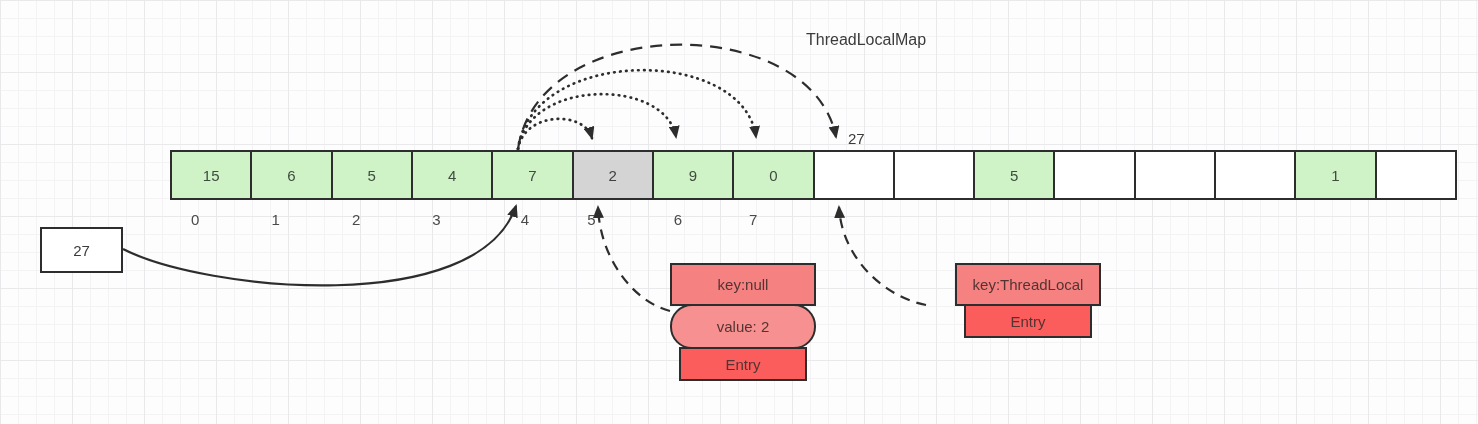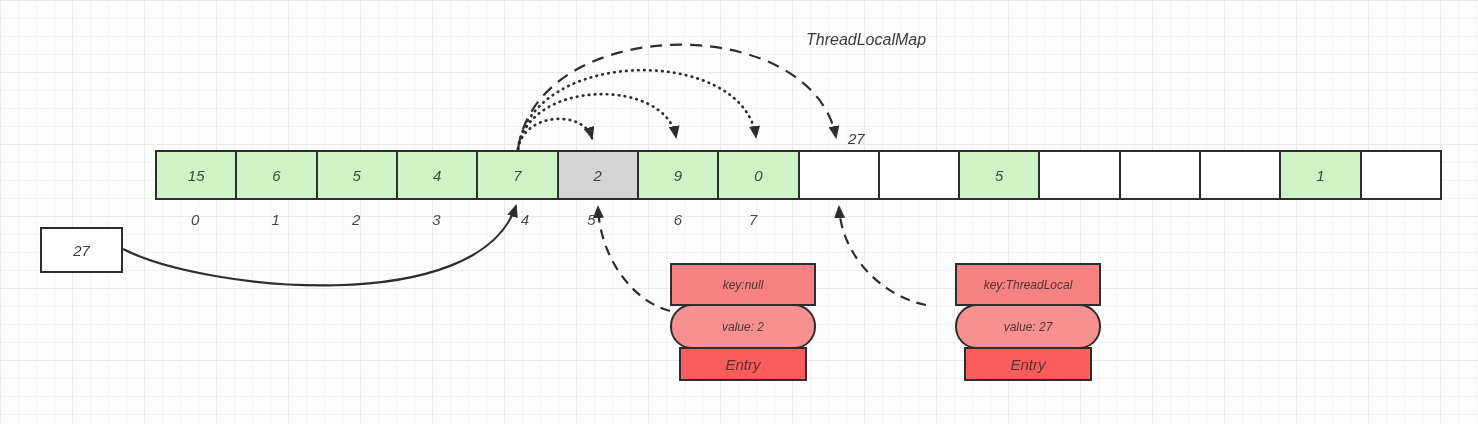--- a/index.html
+++ b/index.html
@@ -16,32 +16,31 @@
   .canvas{
     position:relative; width:1478px; height:424px; overflow:hidden;
     font-family:"Liberation Sans", sans-serif;
     background-color:#fdfdfd;
     background-image:
       linear-gradient(to right, #e9e9ec 1px, transparent 1px),
       linear-gradient(to bottom, #e9e9ec 1px, transparent 1px),
       linear-gradient(to right, #f3f3f5 1px, transparent 1px),
       linear-gradient(to bottom, #f3f3f5 1px, transparent 1px);
     background-size:72px 72px,72px 72px,18px 18px,18px 18px;
-    font-style:italic;
   }
   svg.links{position:absolute; inset:0; pointer-events:none;}
   .ln{fill:none; stroke:var(--stroke); stroke-width:2.2px;}
   .dash{stroke-dasharray:12 8;}
   .dash2{stroke-dasharray:10 7;}
   .dot{stroke-dasharray:0.6 5.4; stroke-linecap:round; stroke-width:2.7px;}
 
   .title{position:absolute; left:806px; top:31px; font-size:16px; color:#3b3b3b;}
   .hash-label{position:absolute; left:848px; top:130px; font-size:15px; color:#3b3b3b;}
 
-  .array{position:absolute; left:155px; top:150px; width:1287px; height:50px; display:flex;}
+  .array{position:absolute; left:170px; top:150px; width:1287px; height:50px; display:flex;}
   .cell{
     flex:1; box-sizing:border-box; border:2px solid var(--stroke); margin-left:-2px;
     display:flex; align-items:center; justify-content:center;
     font-size:15px; color:#3e4b3e; background:var(--cell-white);
   }
   .cell:first-child{margin-left:0;}
   .cell.green{background:var(--cell-green);}
   .cell.gray{background:var(--cell-gray); color:#3f3f3f;}
 
   .indices{position:absolute; left:155px; top:211px; width:1287px; height:22px;}
@@ -55,21 +54,21 @@
     background:#ffffff; border:2px solid var(--stroke);
     display:flex; align-items:center; justify-content:center; font-size:15px; color:#3b3b3b;
   }
 
   .entry{position:absolute; width:146px;}
   .entry1{left:670px; top:263px;}
   .entry2{left:927px; top:263px;padding-left:28px;}
   .erow{
     box-sizing:border-box; border:2px solid var(--stroke); height:43px;
     display:flex; align-items:center; justify-content:center;
-    font-size:12px; color:var(--entry-text);
+    font-size:15px; color:var(--entry-text);
   }
   .erow.key{background:var(--entry-key-bg);}
   .erow.val{background:var(--entry-value-bg); margin-top:-2px; height:45px;border-radius:22px;}
   .etab{
     box-sizing:border-box; width:128px; height:34px; margin:-2px auto 5px;
     border:2px solid var(--stroke); background:var(--entry-tab-bg);
     display:flex; align-items:center; justify-content:center;
     font-size:15px; color:var(--entry-text);
   }
 </style>
@@ -135,17 +134,16 @@
     </div>
 
   <div class="entry entry1">
     <div class="erow key">key:null</div>
     <div class="erow val">value: 2</div>
     <div class="etab">Entry</div>
   </div>
 
   <div class="entry entry2">
     <div class="erow key">key:ThreadLocal</div>
-    <div class="erow val">value: 27</div>
     <div class="etab">Entry</div>
   </div>
 
 </div>
 
 </body></html>

